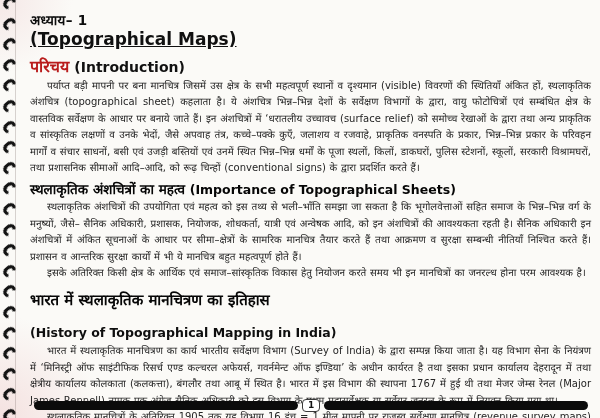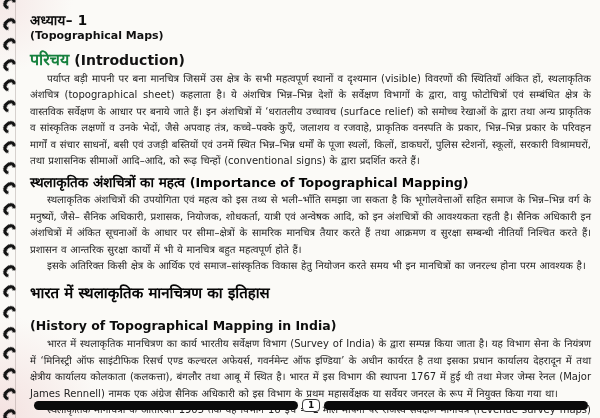--- a/index.html
+++ b/index.html
@@ -36,24 +36,24 @@
   }
 
   
   .content {
     position: absolute; left: 30px; right: 9px; top: 0; bottom: 0;
     padding-top: 11px;
   }
   .center { text-align: left; }
   .chapter-label { font-size: 13.5px; font-weight: bold; letter-spacing: .3px; color: #0c0c0c; margin: 0; }
   .main-title { font-size: 17px; font-weight: bold; color: #070707; margin: 3px 0 1px; }
-  .main-title-en { font-size: 11px; font-weight: bold; color: #101010; margin: 0 0 6px; }
+  .main-title-en { font-size: 17px; font-weight: bold; color: #101010; margin: 0 0 6px; text-decoration: underline; }
 
   .intro-heading { margin: 3px 0 1px; }
-  .intro-heading .hi { font-size: 16px; font-weight: bold; color: #15803d; text-align: center; }
+  .intro-heading .hi { font-size: 16px; font-weight: bold; color: #b91c1c; text-align: center; }
   .intro-heading .en { font-size: 14px; font-weight: bold; color: #111; }
 
   p.body-text {
     font-size: 10px; line-height: 16.4px;
     text-align: justify; margin: 0;
     text-indent: 17px; color: #242424;
     word-spacing: .5px;
   }
   p.no-gap { margin-bottom: 0; }
 
@@ -109,21 +109,21 @@
   <div class="center main-title-en">(Topographical Maps)</div>
 
   <div class="intro-heading">
     <span class="hi">परिचय</span>
     <span class="en">(Introduction)</span>
   </div>
   <p class="body-text">पर्याप्त बड़ी मापनी पर बना मानचित्र जिसमें उस क्षेत्र के सभी महत्वपूर्ण स्थानों व दृश्यमान (visible) विवरणों की स्थितियाँ अंकित हों, स्थलाकृतिक अंशचित्र (topographical sheet) कहलाता है। ये अंशचित्र भिन्न–भिन्न देशों के सर्वेक्षण विभागों के द्वारा, वायु फोटोचित्रों एवं सम्बंधित क्षेत्र के वास्तविक सर्वेक्षण के आधार पर बनाये जाते हैं। इन अंशचित्रों में ‘धरातलीय उच्चावच (surface relief) को समोच्च रेखाओं के द्वारा तथा अन्य प्राकृतिक व सांस्कृतिक लक्षणों व उनके भेदों, जैसे अपवाह तंत्र, कच्चे–पक्के कुएँ, जलाशय व रजवाहे, प्राकृतिक वनस्पति के प्रकार, भिन्न–भिन्न प्रकार के परिवहन मार्गों व संचार साधनों, बसी एवं उजड़ी बस्तियों एवं उनमें स्थित भिन्न–भिन्न धर्मों के पूजा स्थलों, किलों, डाकघरों, पुलिस स्टेशनों, स्कूलों, सरकारी विश्रामघरों, तथा प्रशासनिक सीमाओं आदि–आदि, को रूढ़ चिन्हों (conventional signs) के द्वारा प्रदर्शित करते हैं।</p>
 
   <div class="center sec-heading">
     <span>स्थलाकृतिक अंशचित्रों का महत्व</span>
-    <span class="en">(Importance of Topographical Mapping)</span>
+    <span class="en">(Importance of Topographical Sheets)</span>
   </div>
   <p class="body-text no-gap">स्थलाकृतिक अंशचित्रों की उपयोगिता एवं महत्व को इस तथ्य से भली–भाँति समझा जा सकता है कि भूगोलवेत्ताओं सहित समाज के भिन्न–भिन्न वर्ग के मनुष्यों, जैसे– सैनिक अधिकारी, प्रशासक, नियोजक, शोधकर्ता, यात्री एवं अन्वेषक आदि, को इन अंशचित्रों की आवश्यकता रहती है। सैनिक अधिकारी इन अंशचित्रों में अंकित सूचनाओं के आधार पर सीमा–क्षेत्रों के सामरिक मानचित्र तैयार करते हैं तथा आक्रमण व सुरक्षा सम्बन्धी नीतियाँ निश्चित करते हैं। प्रशासन व आन्तरिक सुरक्षा कार्यों में भी ये मानचित्र बहुत महत्वपूर्ण होते हैं।</p>
   <p class="body-text">इसके अतिरिक्त किसी क्षेत्र के आर्थिक एवं समाज–सांस्कृतिक विकास हेतु नियोजन करते समय भी इन मानचित्रों का जनरल्ध होना परम आवश्यक है।</p>
 
   <div class="center hist-heading-hi">भारत में स्थलाकृतिक मानचित्रण का इतिहास</div>
   <div class="center hist-heading-en">(History of Topographical Mapping in India)</div>
   <p class="body-text no-gap">भारत में स्थलाकृतिक मानचित्रण का कार्य भारतीय सर्वेक्षण विभाग (Survey of India) के द्वारा सम्पन्न किया जाता है। यह विभाग सेना के नियंत्रण में ‘मिनिस्ट्री ऑफ साइंटीफिक रिसर्च एण्ड कल्चरल अफेयर्स, गवर्नमेन्ट ऑफ इण्डिया’ के अधीन कार्यरत है तथा इसका प्रधान कार्यालय देहरादून में तथा क्षेत्रीय कार्यालय कोलकाता (कलकत्ता), बंगलौर तथा आबू में स्थित है। भारत में इस विभाग की स्थापना 1767 में हुई थी तथा मेजर जेम्स रेनल (Major James Rennell) नामक एक अंग्रेज सैनिक अधिकारी को इस विभाग के प्रथम महासर्वेक्षक या सर्वेयर जनरल के रूप में नियुक्त किया गया था।</p>
   <p class="body-text">स्थलाकृतिक मानचित्रों के अतिरिक्त 1905 तक यह विभाग 16 इंच = 1 मील मापनी पर राजस्व सर्वेक्षण मानचित्र (revenue survey maps) भी बनाता था परन्तु बाद में यह कार्य सम्बन्धित राज्य सरकारों को सौंप दिया गया। वर्तमान समय में यह विभाग पुराने स्थलाकृतिक अंशचित्रों को मीट्रिक प्रणाली में बदलकर आधुनिक शैली में प्रकाशित करने एवं विकास परियोजनाओं हेतु नगरों, वनों, खनन क्षेत्रों, चाय के बागीचों, रेलमार्गों व सिंचाई के साधनों आदि के सर्वेक्षण एवं मानचित्रण पर विशेष बल दे रहा है।</p>
 
 </div>

